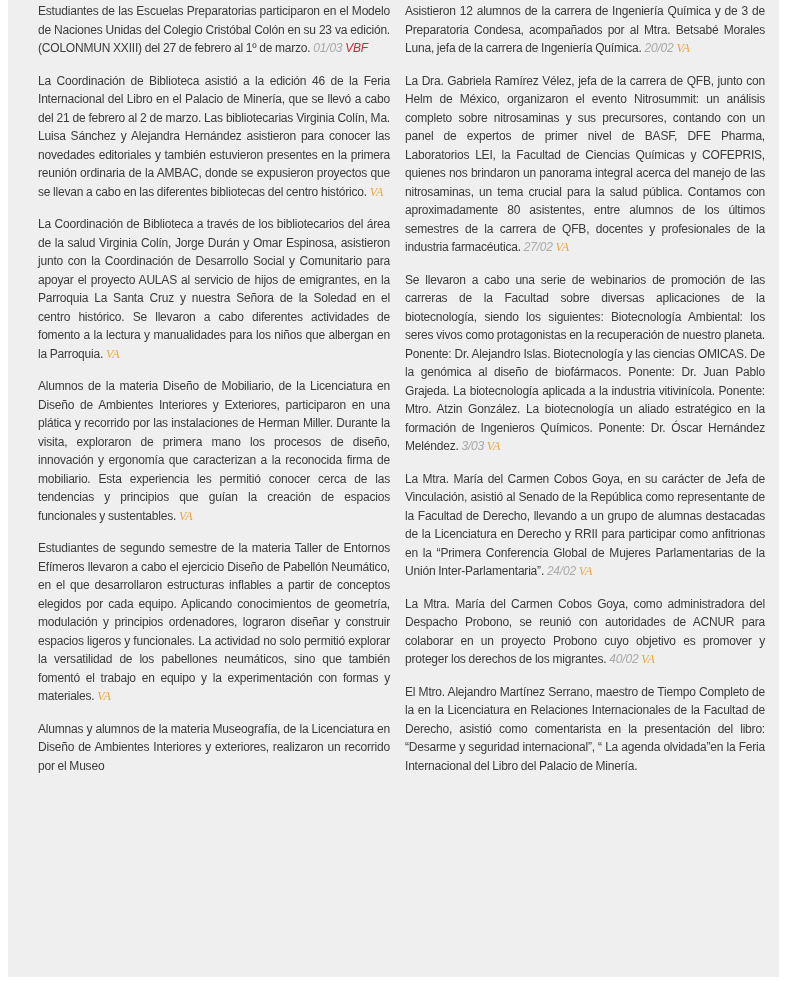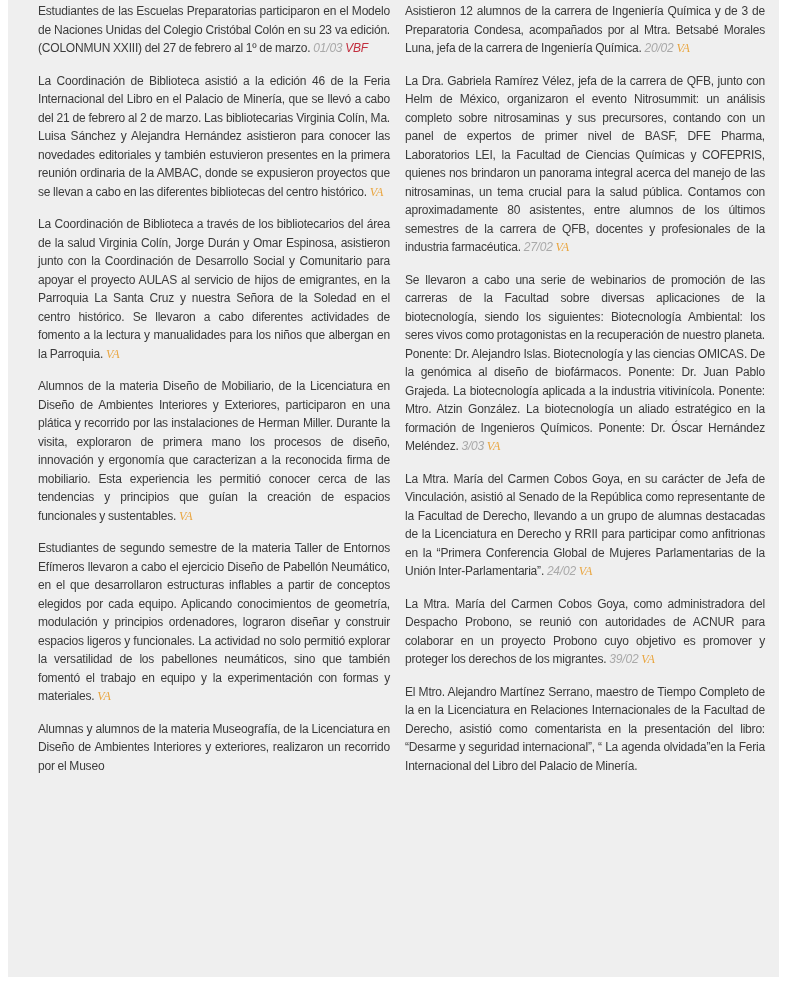--- a/index.html
+++ b/index.html
@@ -61,17 +61,17 @@
         <p class="para"><span>La Coordinación de Biblioteca a través de los bibliotecarios del área de la salud Virginia Colín, Jorge Durán y Omar Espinosa, asistieron junto con la Coordinación de Desarrollo Social y Comunitario para apoyar el proyecto AULAS al servicio de hijos de emigrantes, en la Parroquia La Santa Cruz y nuestra Señora de la Soledad en el centro histórico. Se llevaron a cabo diferentes actividades de fomento a la lectura y manualidades para los niños que albergan en la Parroquia.</span> <span class="sig va">VA</span></p>
         <p class="para"><span>Alumnos de la materia Diseño de Mobiliario, de la Licenciatura en Diseño de Ambientes Interiores y Exteriores, participaron en una plática y recorrido por las instalaciones de Herman Miller. Durante la visita, exploraron de primera mano los procesos de diseño, innovación y ergonomía que caracterizan a la reconocida firma de mobiliario. Esta experiencia les permitió conocer cerca de las tendencias y principios que guían la creación de espacios funcionales y sustentables.</span> <span class="sig va">VA</span></p>
         <p class="para"><span>Estudiantes de segundo semestre de la materia Taller de Entornos Efímeros llevaron a cabo el ejercicio Diseño de Pabellón Neumático, en el que desarrollaron estructuras inflables a partir de conceptos elegidos por cada equipo. Aplicando conocimientos de geometría, modulación y principios ordenadores, lograron diseñar y construir espacios ligeros y funcionales. La actividad no solo permitió explorar la versatilidad de los pabellones neumáticos, sino que también fomentó el trabajo en equipo y la experimentación con formas y materiales.</span> <span class="sig va">VA</span></p>
         <p class="para"><span>Alumnas y alumnos de la materia Museografía, de la Licenciatura en Diseño de Ambientes Interiores y exteriores, realizaron un recorrido por el Museo</span></p>
       </div>
     <div class="col col-right">
         <p class="para"><span>Asistieron 12 alumnos de la carrera de Ingeniería Química y de 3 de Preparatoria Condesa, acompañados por al Mtra. Betsabé Morales Luna, jefa de la carrera de Ingeniería Química.</span> <span class="date">20/02</span> <span class="sig va">VA</span></p>
         <p class="para"><span>La Dra. Gabriela Ramírez Vélez, jefa de la carrera de QFB, junto con Helm de México, organizaron el evento Nitrosummit: un análisis completo sobre nitrosaminas y sus precursores, contando con un panel de expertos de primer nivel de BASF, DFE Pharma, Laboratorios LEI, la Facultad de Ciencias Químicas y COFEPRIS, quienes nos brindaron un panorama integral acerca del manejo de las nitrosaminas, un tema crucial para la salud pública. Contamos con aproximadamente 80 asistentes, entre alumnos de los últimos semestres de la carrera de QFB, docentes y profesionales de la industria farmacéutica.</span> <span class="date">27/02</span> <span class="sig va">VA</span></p>
         <p class="para"><span>Se llevaron a cabo una serie de webinarios de promoción de las carreras de la Facultad sobre diversas aplicaciones de la biotecnología, siendo los siguientes: Biotecnología Ambiental: los seres vivos como protagonistas en la recuperación de nuestro planeta. Ponente: Dr. Alejandro Islas. Biotecnología y las ciencias OMICAS. De la genómica al diseño de biofármacos. Ponente: Dr. Juan Pablo Grajeda. La biotecnología aplicada a la industria vitivinícola. Ponente: Mtro. Atzin González. La biotecnología un aliado estratégico en la formación de Ingenieros Químicos. Ponente: Dr. Óscar Hernández Meléndez.</span> <span class="date">3/03</span> <span class="sig va">VA</span></p>
         <p class="para"><span>La Mtra. María del Carmen Cobos Goya, en su carácter de Jefa de Vinculación, asistió al Senado de la República como representante de la Facultad de Derecho, llevando a un grupo de alumnas destacadas de la Licenciatura en Derecho y RRII para participar como anfitrionas en la “Primera Conferencia Global de Mujeres Parlamentarias de la Unión Inter-Parlamentaria”.</span> <span class="date">24/02</span> <span class="sig va">VA</span></p>
-        <p class="para"><span>La Mtra. María del Carmen Cobos Goya, como administradora del Despacho Probono, se reunió con autoridades de ACNUR para colaborar en un proyecto Probono cuyo objetivo es promover y proteger los derechos de los migrantes.</span> <span class="date">39/02</span> <span class="sig va">VA</span></p>
+        <p class="para"><span>La Mtra. María del Carmen Cobos Goya, como administradora del Despacho Probono, se reunió con autoridades de ACNUR para colaborar en un proyecto Probono cuyo objetivo es promover y proteger los derechos de los migrantes.</span> <span class="date">40/02</span> <span class="sig va">VA</span></p>
         <p class="para"><span>El Mtro. Alejandro Martínez Serrano, maestro de Tiempo Completo de la en la Licenciatura en Relaciones Internacionales de la Facultad de Derecho, asistió como comentarista en la presentación del libro: “Desarme y seguridad internacional”, “ La agenda olvidada”en la Feria Internacional del Libro del Palacio de Minería.</span>  </p>
       </div>
   </div>
 </div>
 
 </body></html>

